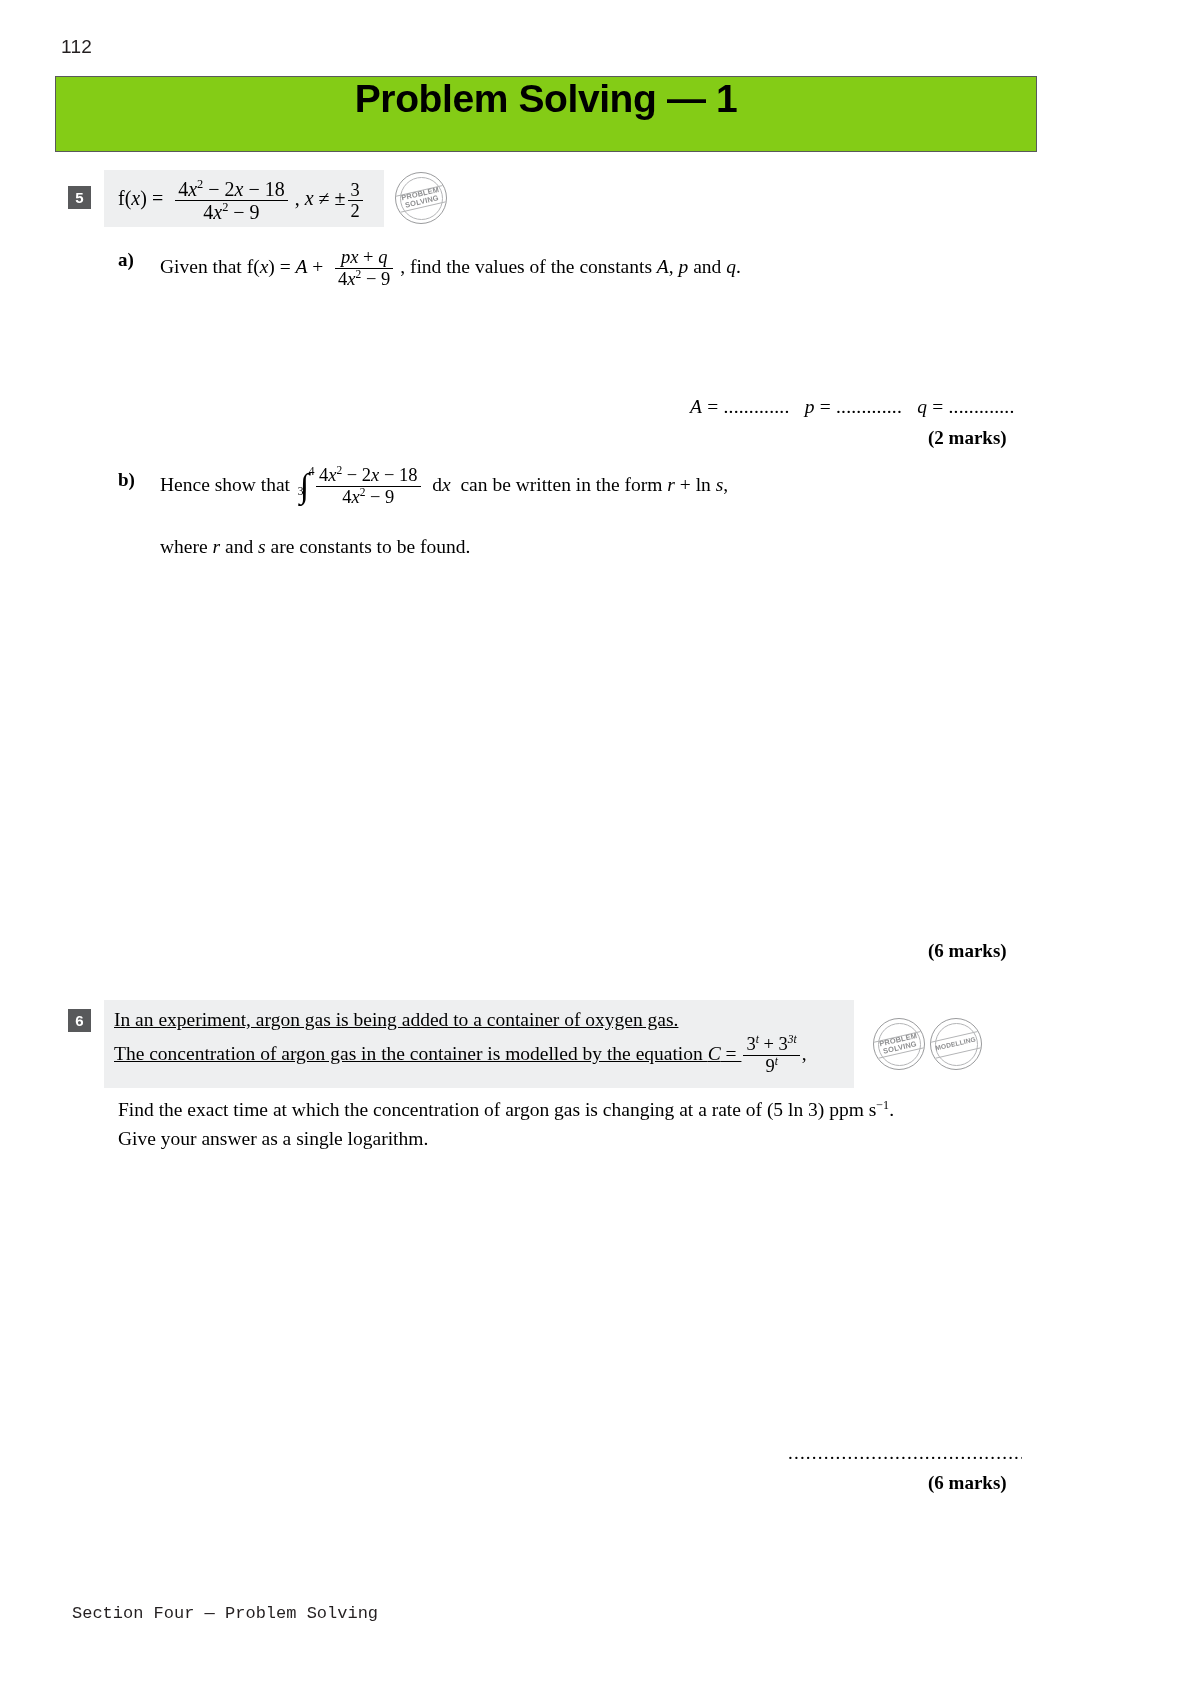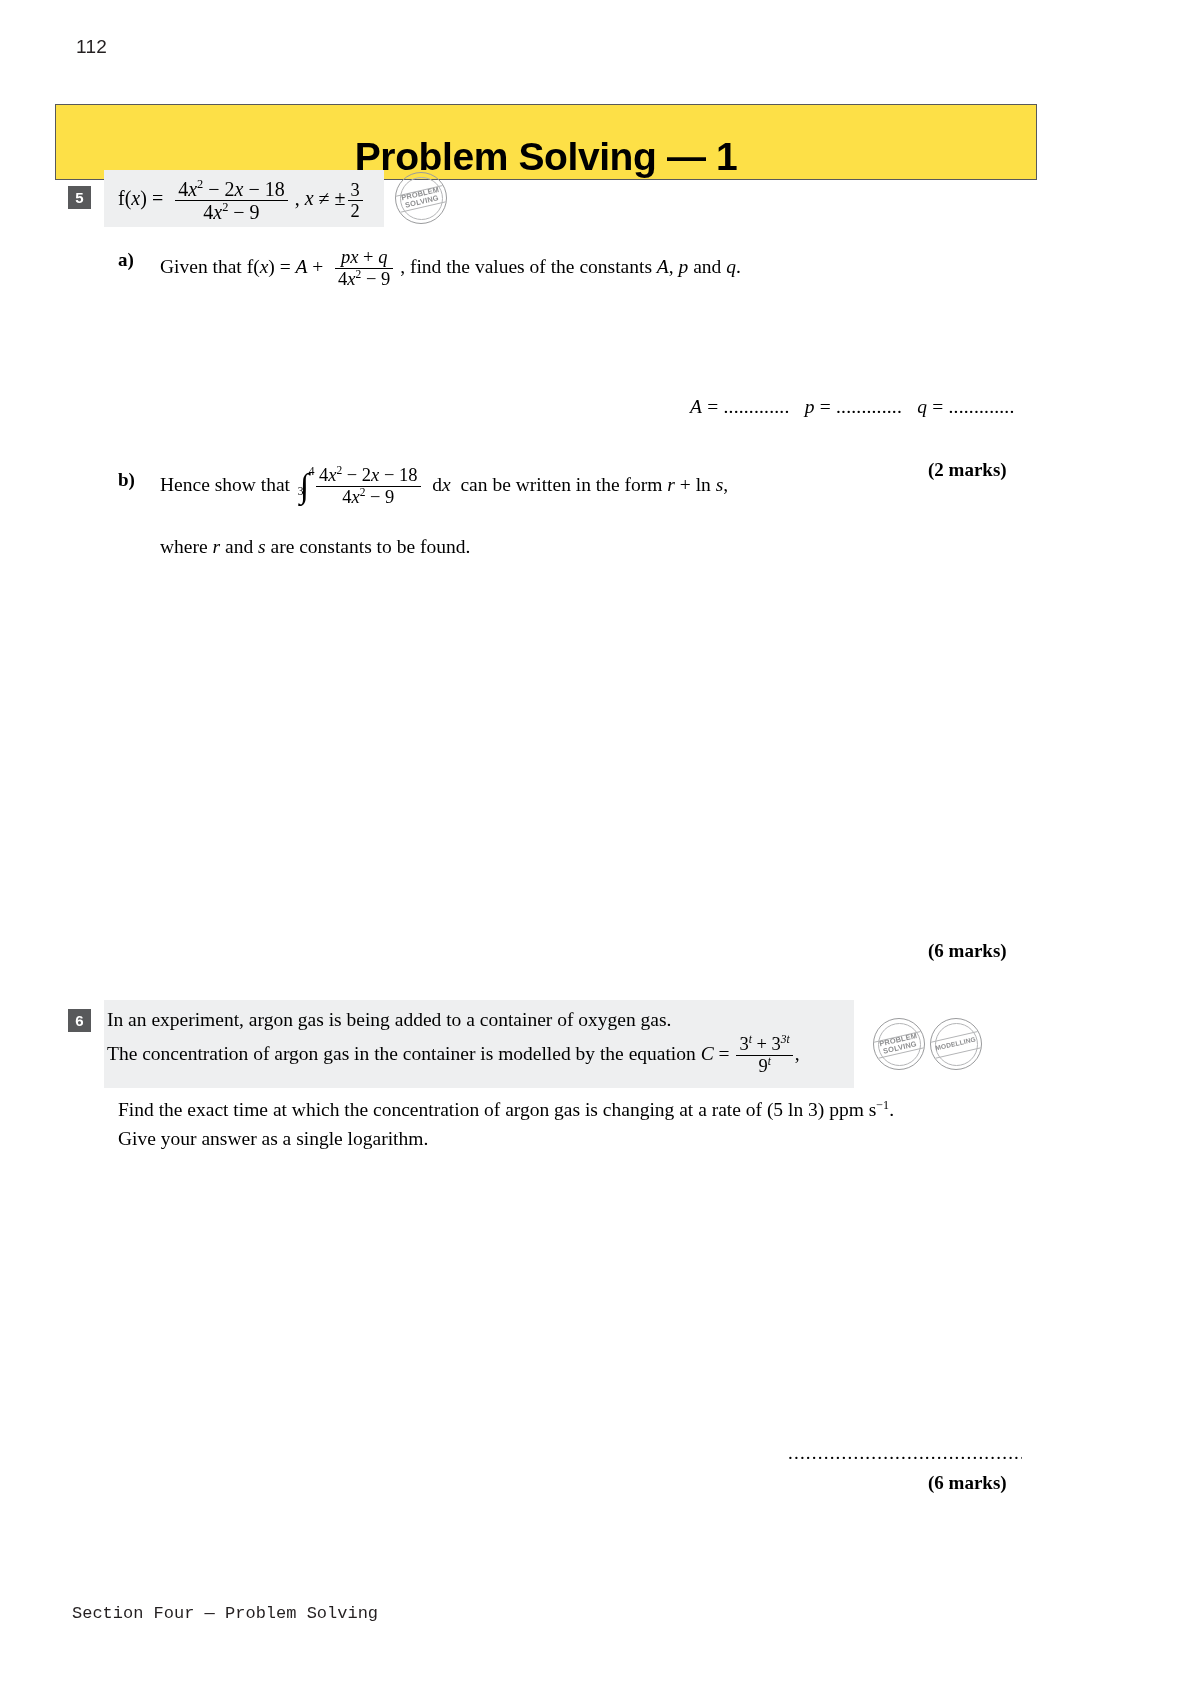--- a/index.html
+++ b/index.html
@@ -12,41 +12,40 @@
     height: 1697px;
     position: relative;
     font-family: "Liberation Serif", serif;
     color: #000000;
     overflow: hidden;
   }
 
   
   .page-number {
     position: absolute;
-    left: 76px;
+    left: 61px;
     top: 36px;
     font-family: "Liberation Sans", sans-serif;
     font-size: 19px;
     color: #231f20;
     letter-spacing: .3px;
   }
 
   
   .title-banner {
     position: absolute;
     left: 55px;
     top: 76px;
     width: 980px;
     height: 74px;
-    background: #fde047;
+    background: #84cc16;
     border: 1.6px solid #58595b;
     display: flex;
-    align-items: flex-end;
+    align-items: flex-start;
     justify-content: center;
-    margin-top: 28px;
   }
   .title-banner .title-text {
     font-family: "Liberation Sans", sans-serif;
     font-weight: bold;
     font-size: 39px;
     letter-spacing: -0.4px;
     color: #000;
   }
 
   
@@ -237,21 +236,21 @@
 </div>
 
 <div class="answer-line" style="left:690px; top:396px;text-align:center;">
   <span><span class="it">A</span> = <span>.............</span></span>
   &nbsp;
   <span><span class="it">p</span> = <span>.............</span></span>
   &nbsp;
   <span><span class="it">q</span> = <span>.............</span></span>
 </div>
 
-<div class="marks" style="left:928px; top:427px;margin-top:32px;">(2 marks)</div>
+<div class="marks" style="left:928px; top:427px;">(2 marks)</div>
 
 <div class="part-label" style="left:118px; top:469px;">b)</div>
 
 <div class="part-body" style="left:160px; top:465px; width:720px;">
   <span>Hence show that&nbsp;</span>
   <span class="intbound">∫<span class="lim-top">4</span><span class="lim-bot">3</span></span>
   <span class="frac" style="font-size:.95em;">
     <span class="num">4<span class="it">x</span><span class="sup">2</span> − 2<span class="it">x</span> − 18</span>
     <span class="den">4<span class="it">x</span><span class="sup">2</span> − 9</span>
   </span>
@@ -261,21 +260,21 @@
 <div class="part-body" style="left:160px; top:500px; width:720px;margin-top:32px;">
   <span>where <span class="it">r</span> and <span class="it">s</span> are constants to be found.</span>
 </div>
 
 <div class="marks" style="left:928px; top:940px;">(6 marks)</div>
 
 <div class="qnum" style="left:68px; top:1009px;">6</div>
 
 <div class="shaded" style="left:104px; top:1000px; width:750px; height:88px;"></div>
 
-<div class="part-body" style="left:107px; top:1005px; width:740px; line-height:29px;">
+<div class="part-body" style="left:114px; top:1005px; width:740px; line-height:29px;text-decoration:underline;">
   <div>In an experiment, argon gas is being added to a container of oxygen gas.</div>
   <div style="white-space:nowrap;">
     <span>The concentration of argon gas in the container is modelled by the equation </span><span class="it">C</span> =
     <span class="frac" style="font-size:.95em;">
       <span class="num">3<span class="sup it">t</span> + 3<span class="sup it">3t</span></span>
       <span class="den">9<span class="sup it">t</span></span>
     </span><span>,</span>
   </div>
 </div>
 

